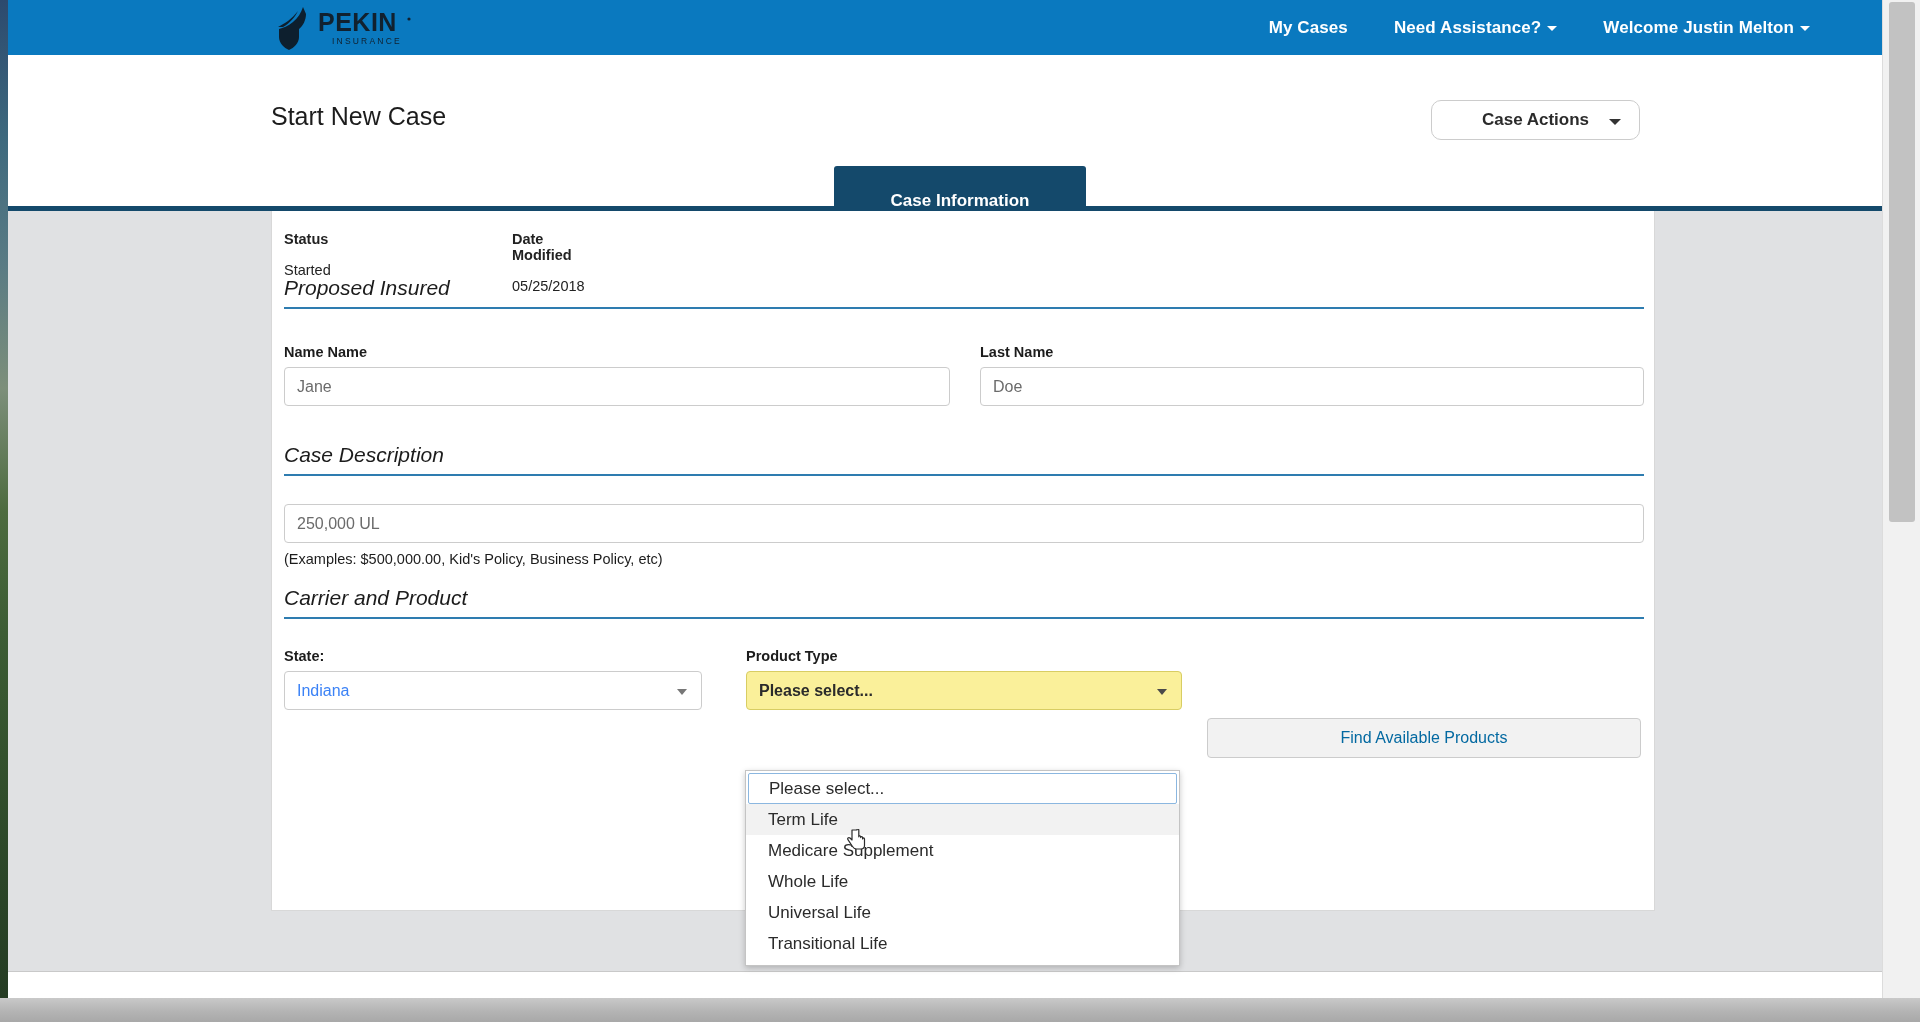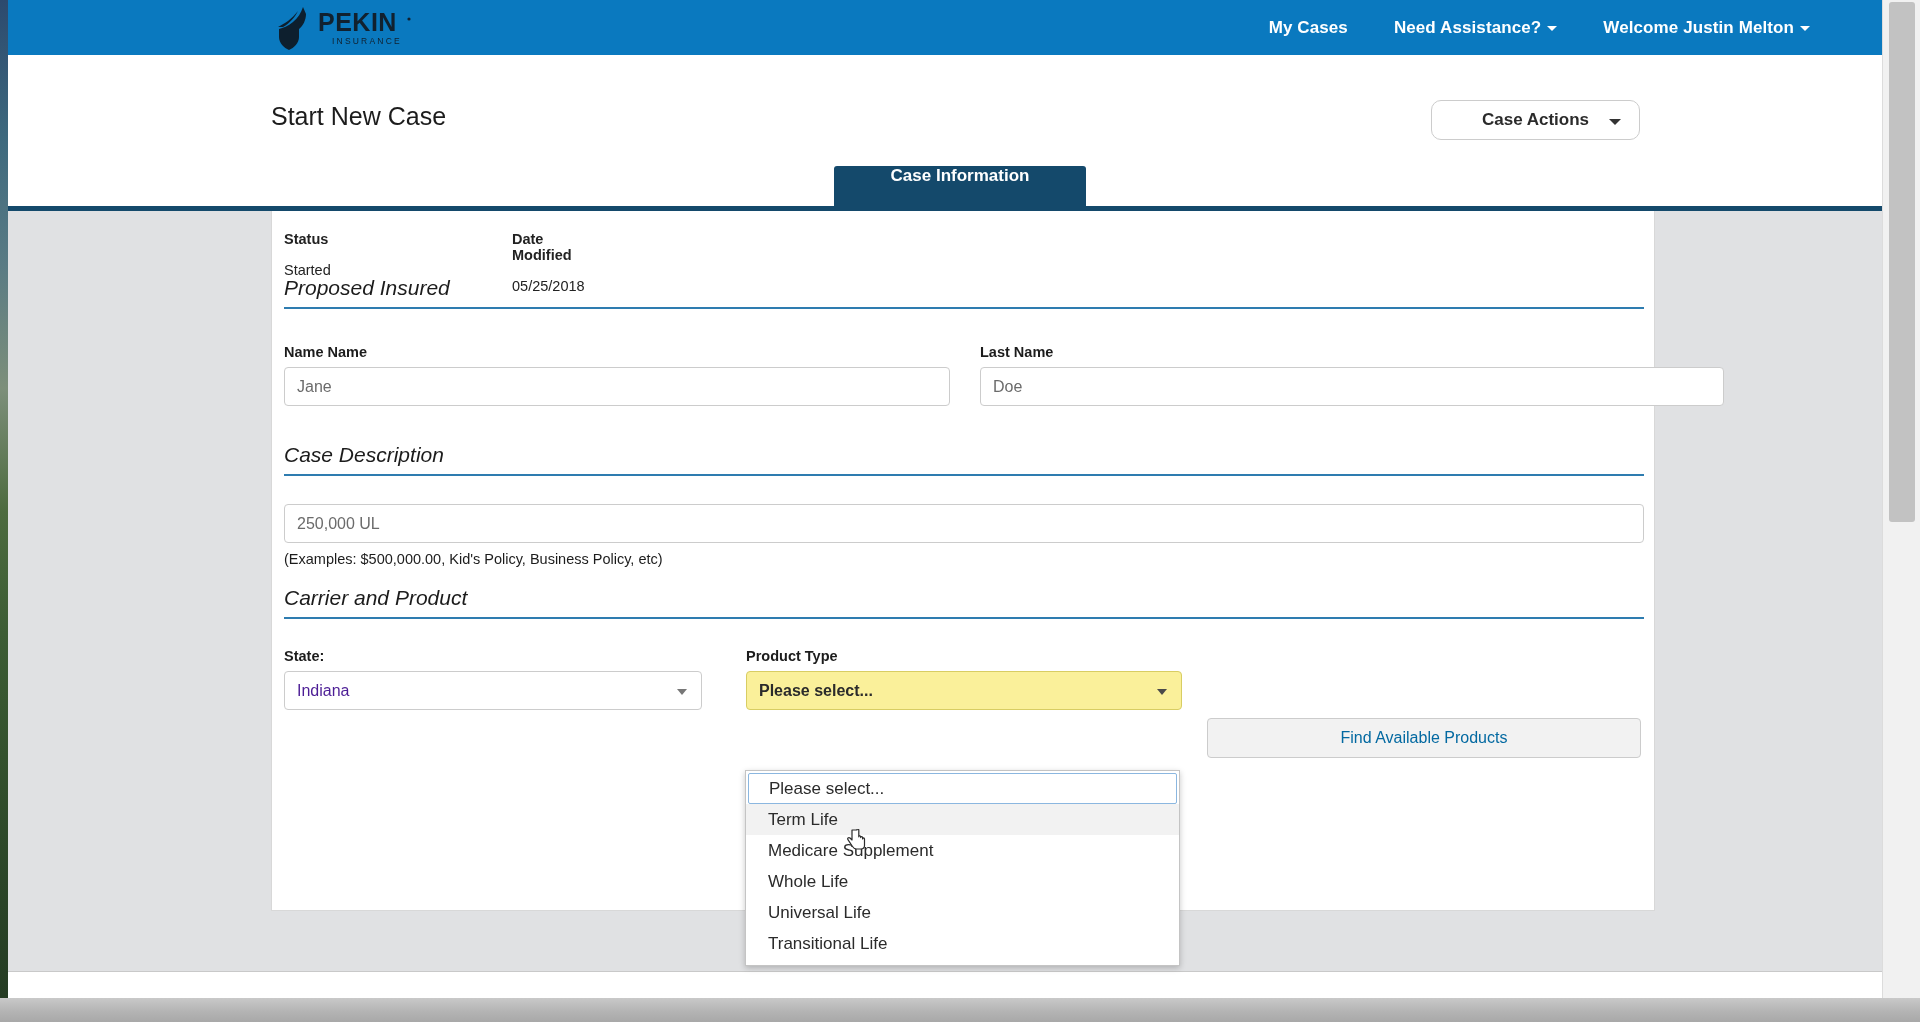--- a/index.html
+++ b/index.html
@@ -108,21 +108,21 @@
     width: 1874px; height: 45px;
     background: #ffffff;
   }
   .tab-active {
     position: absolute; left: 826px; top: 0px;
     width: 252px; height: 45px;
     background: #14496b;
     color: #ffffff;
     font-size: 17px;
     font-weight: bold;
-    display: flex; align-items: flex-start; justify-content: center;
+    display: flex; align-items: flex-end; justify-content: center;
     border-radius: 3px 3px 0 0;
     cursor: pointer;
   }
 
   
   .tab-rule {
     position: absolute; left: 0; top: 206px;
     width: 1874px; height: 5px;
     background: #14496b;
   }
@@ -195,21 +195,21 @@
   }
 
   
   .sel {
     position: absolute;
     height: 39px;
     border: 1px solid #ccc;
     border-radius: 4px;
     background: #ffffff;
     font-size: 16px;
-    color: #4c1d95;
+    color: #3b82f6;
     padding: 0 12px;
     line-height: 37px;
     cursor: pointer;
   }
   .sel .arrow {
     position: absolute; right: 14px; top: 17px;
     width: 0; height: 0;
     border-left: 5px solid transparent;
     border-right: 5px solid transparent;
     border-top: 6px solid #777;
@@ -380,21 +380,21 @@
 
     <div class="section-h" style="top:65px;">
       <h2>Proposed Insured</h2>
       <div class="section-rule"></div>
     </div>
 
     <div class="field-label" style="left:12px; top:133px;">Name Name</div>
     <input class="txt-input" style="left: 12px; top: 156px; width: 666px;" type="text" value="Jane">
 
     <div class="field-label" style="left:708px; top:133px;">Last Name</div>
-    <input class="txt-input" style="left: 708px; top: 156px; width: 744px;" type="text" value="Doe">
+    <input class="txt-input" style="left: 708px; top: 156px; width: 664px;" type="text" value="Doe">
 
     <div class="section-h" style="top:232px;">
       <h2>Case Description</h2>
       <div class="section-rule"></div>
     </div>
 
     <input class="txt-input" style="left: 12px; top: 293px; width: 1360px;" type="text" value="250,000 UL">
     <div class="help-text" style="left:12px; top:340px;">(Examples: $500,000.00, Kid's Policy, Business Policy, etc)</div>
 
     <div class="section-h" style="top:375px;">

